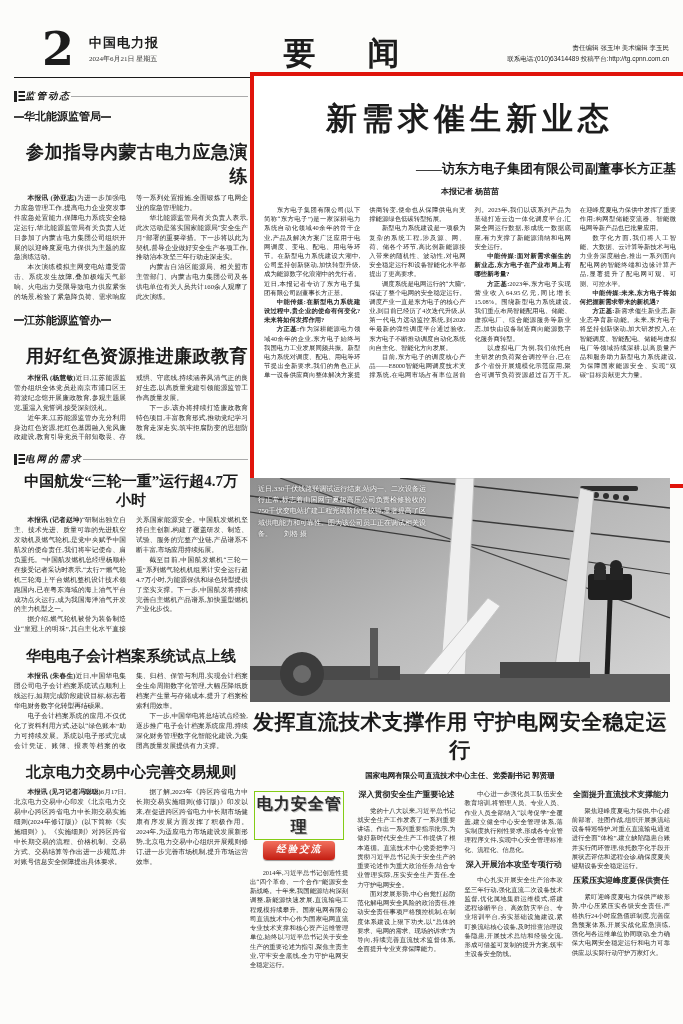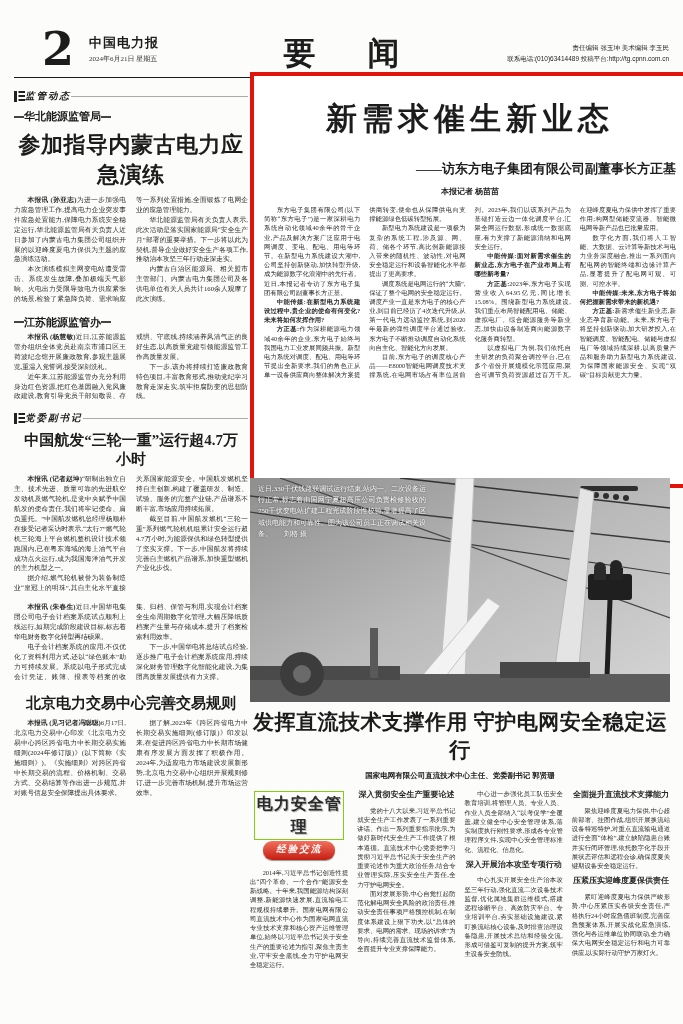--- a/index.html
+++ b/index.html
@@ -15,21 +15,21 @@
   .editors{position:absolute;right:0;top:12px;text-align:right;font-size:6.5px;line-height:1.7;color:#222;
            font-family:"Liberation Sans",sans-serif;}
   .headrule{position:absolute;left:14px;right:14px;top:77px;border-top:1.5px solid #1a1a1a;}
   
   .leftcol{position:absolute;left:14px;top:88px;width:234px;height:932px;overflow:hidden;}
   .sectag{display:flex;align-items:center;margin:2px 0 6px;}
   .sectag .lbl{font-size:9.5px;font-weight:bold;letter-spacing:2px;color:#222;font-style:italic;}
   .sectag .rule{flex:1;border-top:1px solid #aaa;}
   .kicker{display:flex;align-items:center;font-size:11px;font-weight:bold;margin:2px 0 2px;}
   .kicker .dash{width:10px;border-top:2px solid #444;}
-  .lh1{font-size:22px;font-weight:bold;text-align:center;letter-spacing:.5px;margin:6px 0 5px;}
+  .lh1{font-size:18px;font-weight:bold;text-align:right;letter-spacing:.5px;margin:16px 0 5px;}
   .lh2{font-size:15px;font-weight:bold;text-align:center;margin:4px 4px 5px;}
   .body2{columns:2;column-gap:10px;font-size:6.7px;line-height:1.48;text-align:justify;color:#2a2a2a;}
   .body2 p{margin:0;text-indent:2em;}
   .plead{font-weight:bold;}
   .artgap{height:9px;}
   
   .feature{position:absolute;left:250px;top:72px;width:412px;height:398px;border:4px solid #e0140b;
            background:#fff;padding:6px 10px 4px;box-sizing:content-box;}
   .ftitle{font-size:31px;font-weight:bold;text-align:center;letter-spacing:5px;margin-top:16px;}
   .fsub{font-size:13px;font-weight:bold;text-align:right;margin-top:20px;}
@@ -49,21 +49,21 @@
   .btitle{font-size:21px;font-weight:bold;text-align:center;letter-spacing:.5px;}
   .bby{font-size:7.5px;font-weight:bold;text-align:center;margin-top:7px;color:#222;}
   .bbody{columns:4;column-gap:9px;font-size:6.35px;line-height:1.46;text-align:justify;
          margin-top:8px;height:252px;overflow:hidden;color:#2a2a2a;}
   .bbody p{margin:0;text-indent:2em;}
   .bh{font-size:8px;font-weight:bold;text-align:center;text-indent:0 !important;margin:5px 0 !important;}
   .logo{break-inside:avoid;margin:2px 4px 8px;}
   .logotitle{font-size:16px;font-weight:bold;text-align:center;letter-spacing:1px;
              border:1px solid #84cc16;text-shadow:1px 1px 0 #bbb;}
   .ribbon{width:72px;margin:1px auto 0;background:linear-gradient(#f2705e,#c41e12);color:#fff;
-          border-radius:9px;text-align:center;font-size:9.5px;font-weight:bold;font-style:italic;
+          border-radius:4px;text-align:center;font-size:9.5px;font-weight:bold;font-style:italic;
           padding:2px 0 3px;box-shadow:0 1px 1px rgba(0,0,0,.4);letter-spacing:2px;}
   .colicon{flex:0 0 auto;}
 </style>
 </head>
 <body>
 
 <div class="page">
 
   <div class="masthead">
     <div class="pagenum">2</div>
@@ -108,52 +108,54 @@
     </div>
 
     <div class="artgap"></div>
 
     <div>
       <div class="kicker">
         <span class="dash"></span>
         <span>江苏能源监管办</span>
         <span class="dash"></span>
       </div>
+      <div class="lh1">用好红色资源推进廉政教育</div>
       <div class="body2">
         <p><b class="plead">本报讯 (杨慧敏)</b><span>近日,江苏能源监管办组织全体党员赴南京市浦口区王荷波纪念馆开展廉政教育,参观主题展览,重温入党誓词,接受深刻洗礼。</span></p>
         <p><span>近年来,江苏能源监管办充分利用身边红色资源,把红色基因融入党风廉政建设,教育引导党员干部知敬畏、存戒惧、守底线,持续涵养风清气正的良好生态,以高质量党建引领能源监管工作高质量发展。</span></p>
         <p><span>下一步,该办将持续打造廉政教育特色项目,丰富教育形式,推动党纪学习教育走深走实,筑牢拒腐防变的思想防线。</span></p>
       </div>
     </div>
 
     <div class="artgap"></div>
 
     <div class="sectag">
       <svg class="colicon" width="11" height="11" viewBox="0 0 11 11">
         <rect x="0" y="0" width="3" height="11" fill="#222"></rect>
           <rect x="4.5" y="0" width="6.5" height="2" fill="#222"></rect>
         <rect x="4.5" y="4" width="6.5" height="2" fill="#222"></rect>
           <rect x="4.5" y="8" width="6.5" height="2" fill="#222"></rect>
       </svg>
-      <span class="lbl">党委副书记</span>
+      <span class="lbl">电网的需求</span>
       <span class="rule"></span>
     </div>
 
     <div>
       <div class="lh2">中国航发“三轮一重”运行超4.7万小时</div>
       <div class="body2">
         <p><b class="plead">本报讯 (记者赵坤)</b><span>“研制出独立自主、技术先进、质量可靠的先进航空发动机及燃气轮机,是党中央赋予中国航发的使命责任,我们将牢记使命、肩负重托。”中国航发燃机总经理杨顺朴在接受记者采访时表示,“太行7”燃气轮机三轮海上平台燃机整机设计技术领跑国内,已在粤东海域的海上油气平台成功点火运行,成为我国海洋油气开发的主力机型之一。</span></p>
         <p><span>据介绍,燃气轮机被誉为装备制造业“皇冠上的明珠”,其自主化水平直接关系国家能源安全。中国航发燃机坚持自主创新,构建了覆盖研发、制造、试验、服务的完整产业链,产品谱系不断丰富,市场应用持续拓展。</span></p>
         <p><span>截至目前,中国航发燃机“三轮一重”系列燃气轮机机组累计安全运行超4.7万小时,为能源保供和绿色转型提供了坚实支撑。下一步,中国航发将持续完善自主燃机产品谱系,加快重型燃机产业化步伐。</span></p>
       </div>
     </div>
 
     <div class="artgap"></div>
 
     <div>
+      <div class="lh2">华电电子会计档案系统试点上线</div>
       <div class="body2">
         <p><b class="plead">本报讯 (朱春生)</b><span>近日,中国华电集团公司电子会计档案系统试点顺利上线运行,如期完成阶段建设目标,标志着华电财务数字化转型再结硕果。</span></p>
         <p><span>电子会计档案系统的应用,不仅优化了资料利用方式,还以“绿色账本”助力可持续发展。系统以电子形式完成会计凭证、账簿、报表等档案的收集、归档、保管与利用,实现会计档案全生命周期数字化管理,大幅压降纸质档案产生量与存储成本,提升了档案检索利用效率。</span></p>
         <p><span>下一步,中国华电将总结试点经验,逐步推广电子会计档案系统应用,持续深化财务管理数字化智能化建设,为集团高质量发展提供有力支撑。</span></p>
       </div>
     </div>
 
     <div class="artgap"></div>
 
     <div>

